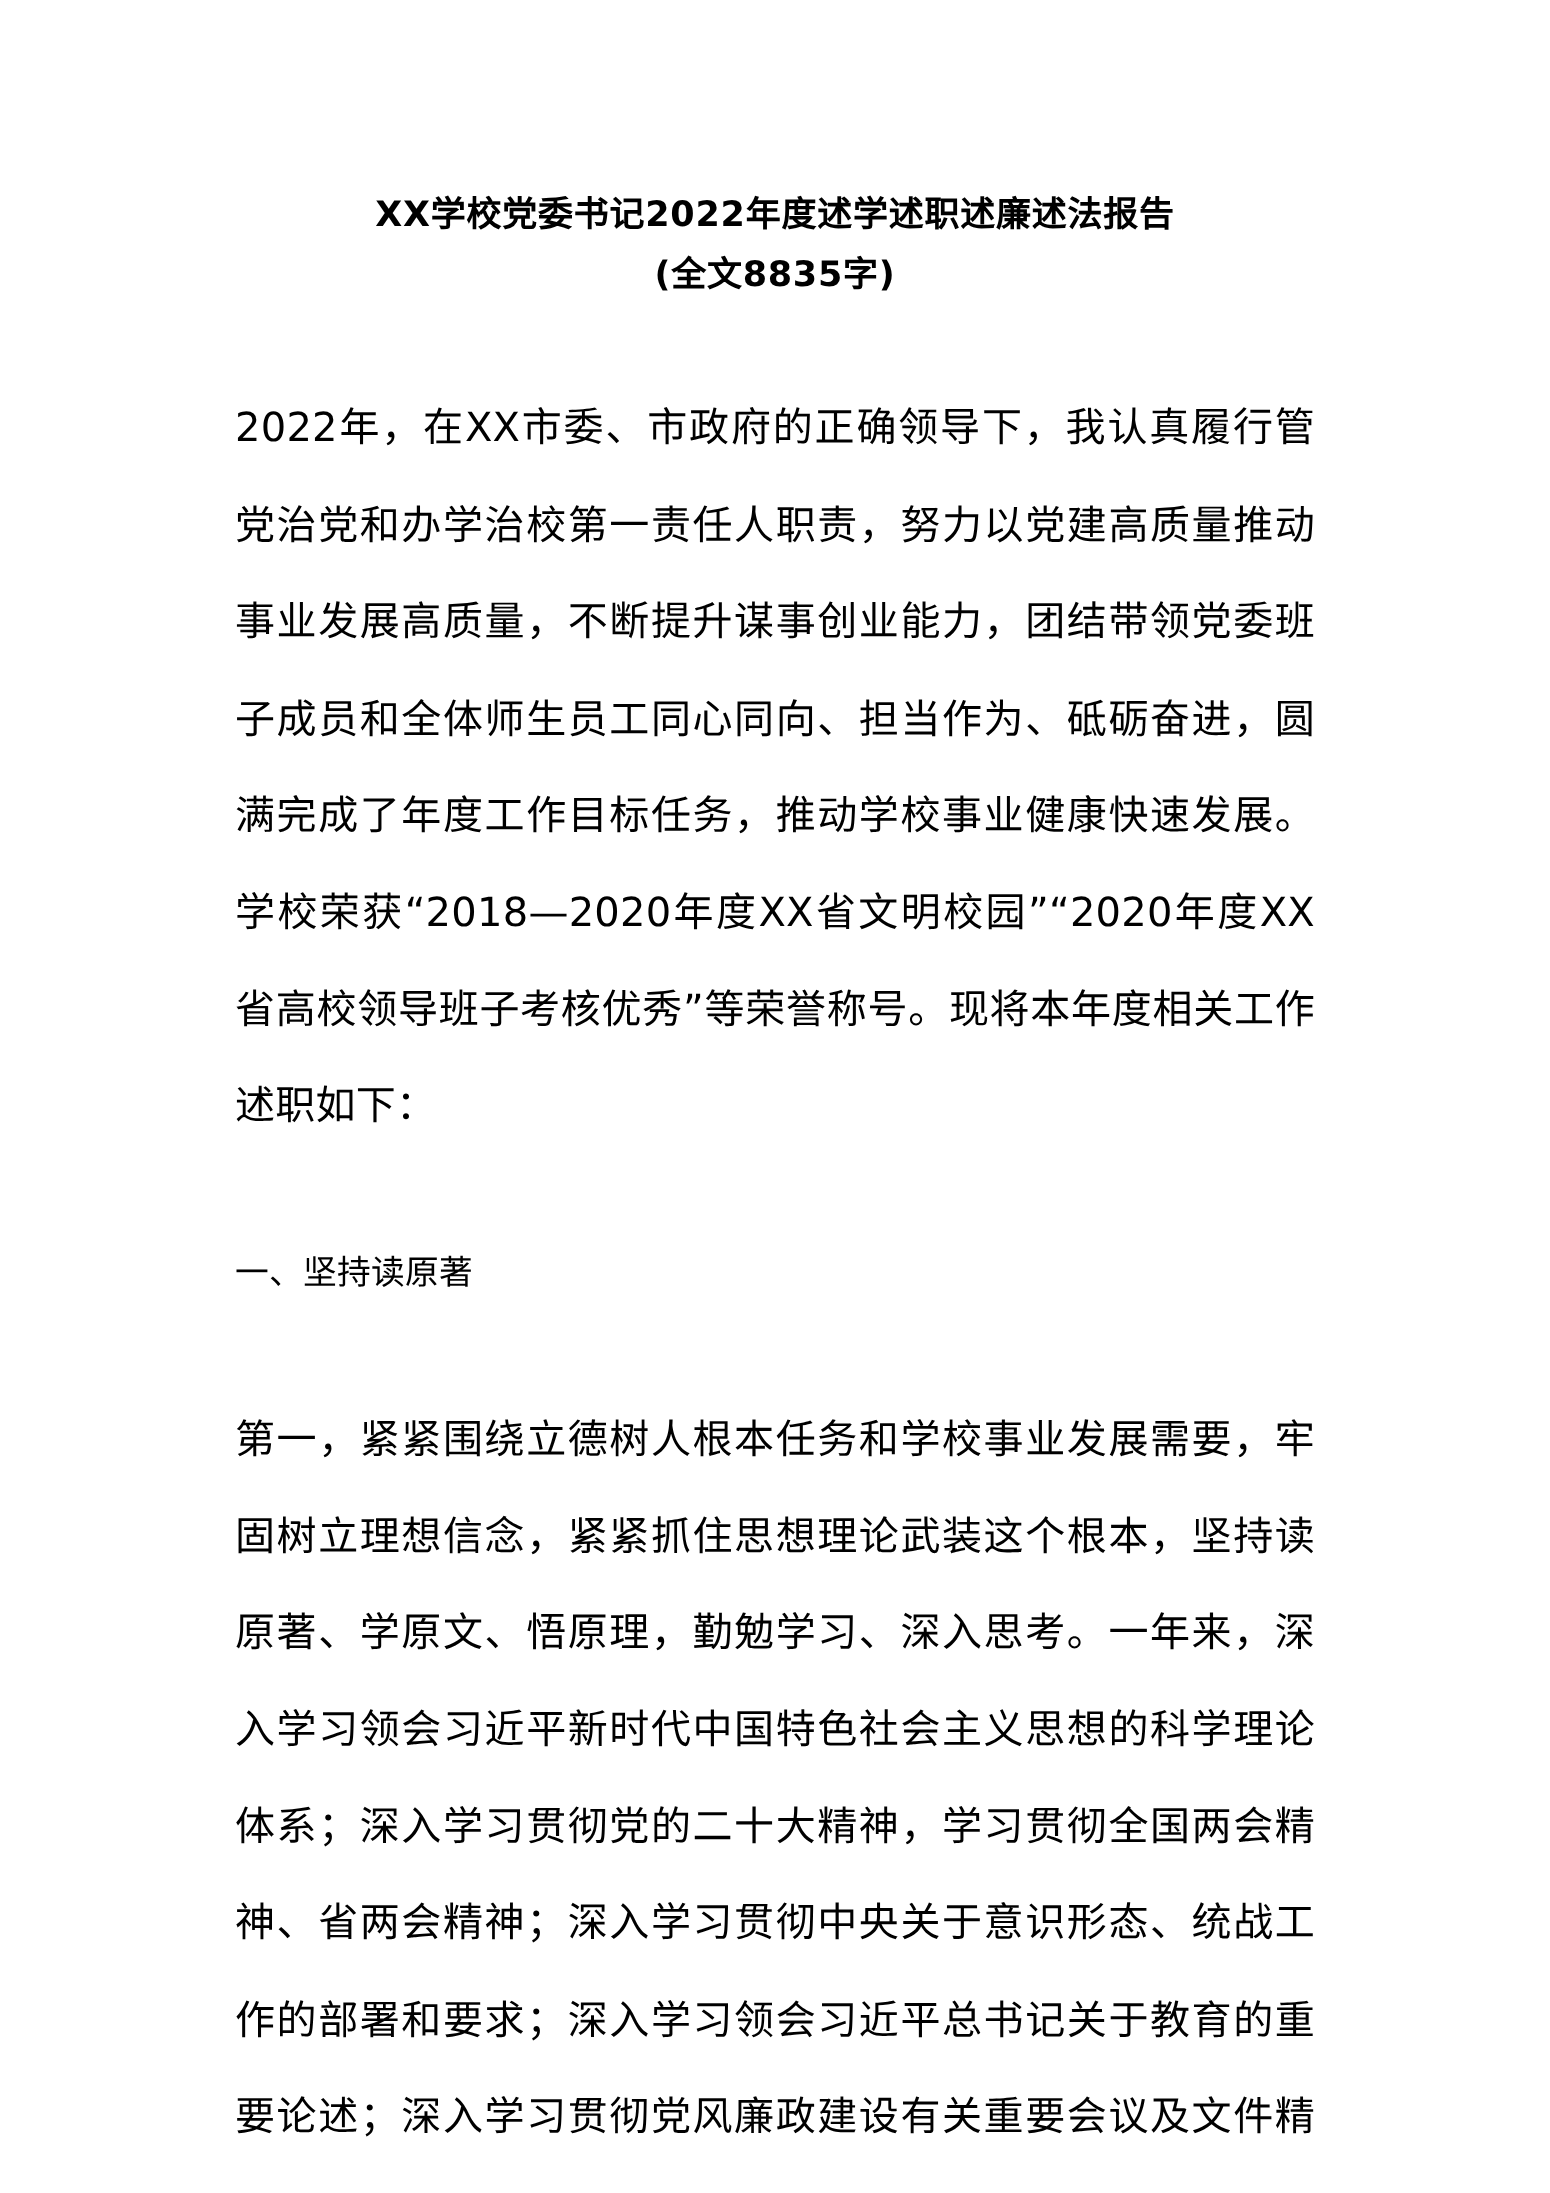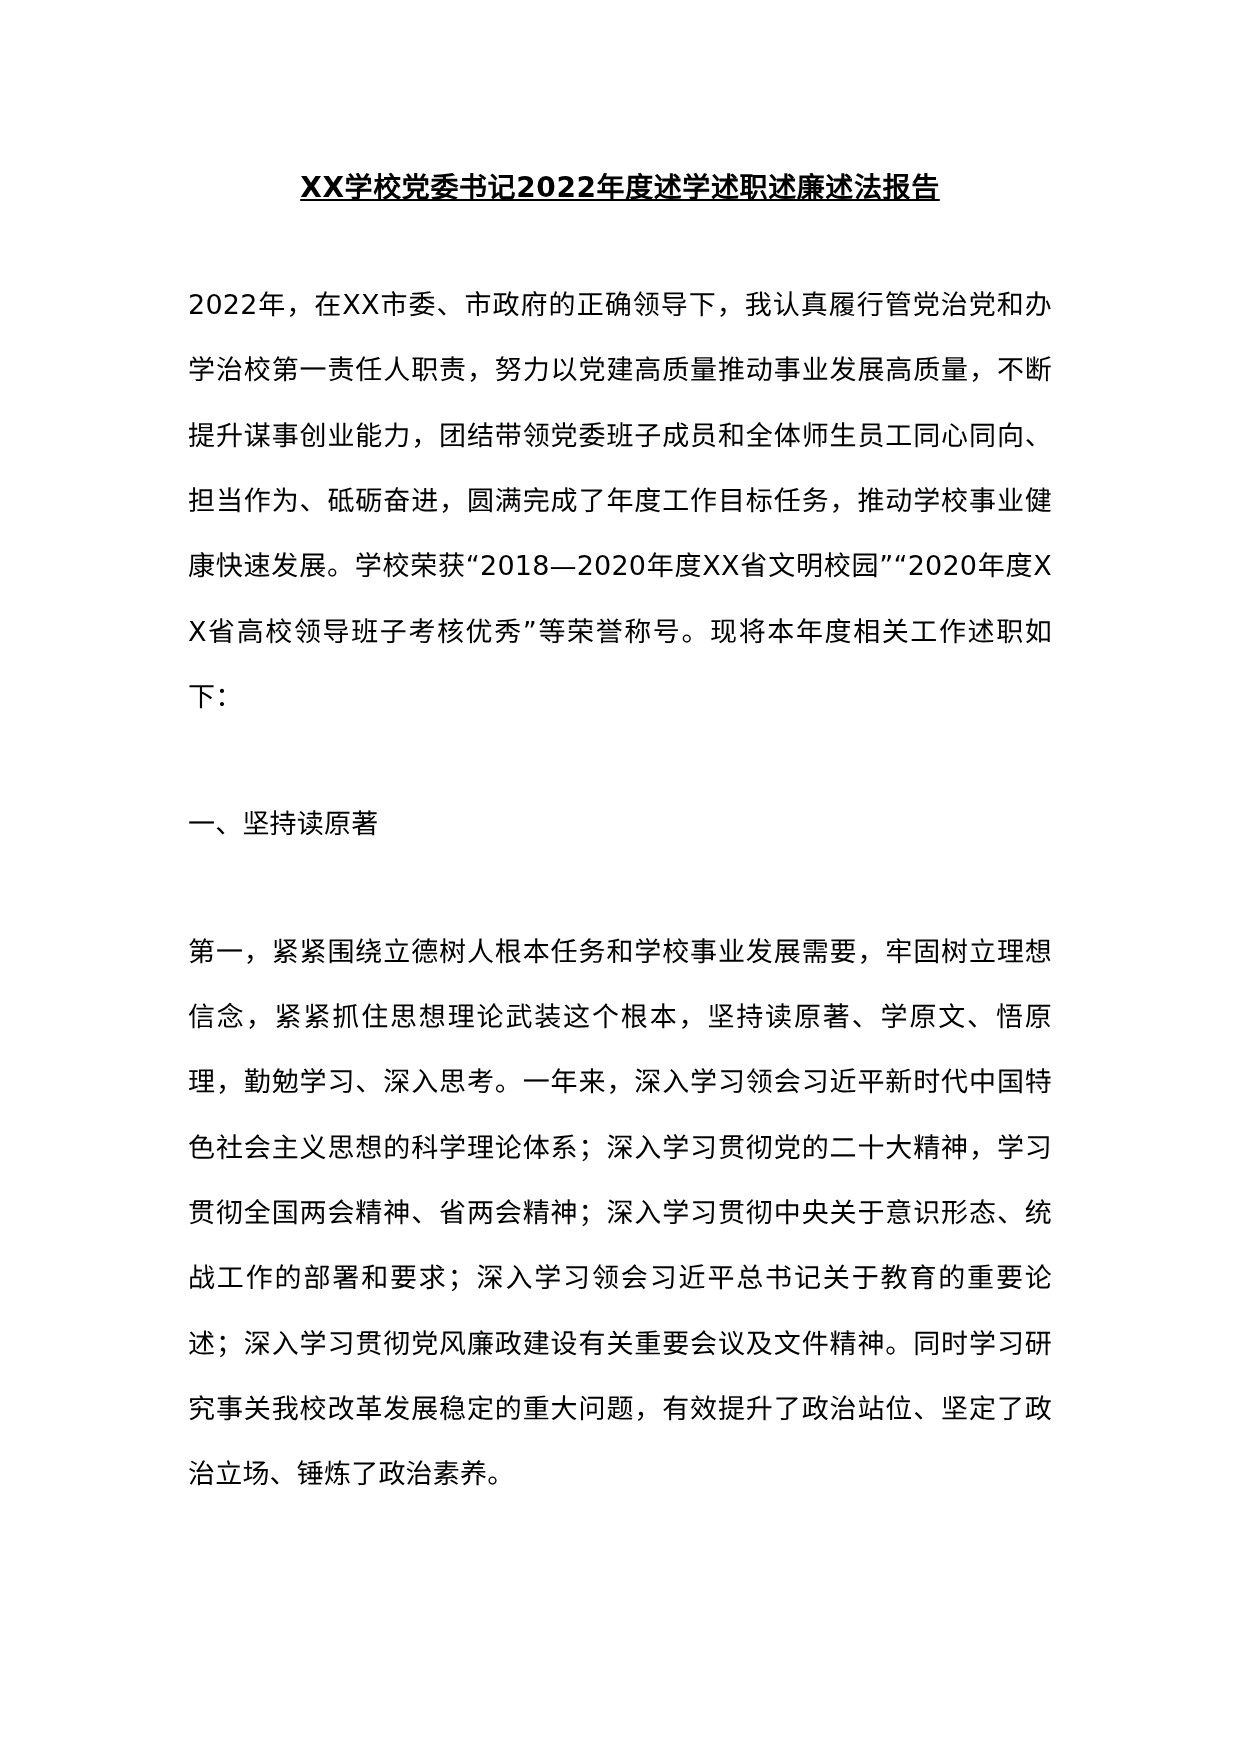--- a/index.html
+++ b/index.html
@@ -29,46 +29,45 @@
   
   .content {
     position: absolute;
     left: 188px;
     top: 0;
     width: 864px;
   }
 
   
   .doc-title {
-    margin: 16px;
+    margin: 0;
     padding-top: 148px;
     text-align: center;
     font-size: 28px;
     font-weight: 700;
     line-height: 1.72;
     letter-spacing: 0.6px;
     word-break: break-all;
-    text-decoration: underline;
   }
   .doc-title .line {
     display: block;
   }
   .doc-subtitle {
     display: block;
     font-size: 28px;
     font-weight: 700;
   }
 
   
   .body-wrap {
     margin-top: 60px;
   }
   p.para {
     margin: 0 0 0 0;
-    font-size: 27px;
+    font-size: 32px;
     line-height: 2.42;
     text-align: justify;
     text-justify: inter-ideograph;
     word-break: break-all;
     letter-spacing: 0.2px;
     font-weight: 400;
   }
   .spacer-lg { height: 62px; }
   .spacer-md { height: 62px; }
 
@@ -85,20 +84,21 @@
   p.para:last-child { text-align-last: left; }
 </style>
 </head>
 <body>
 
 <div class="page">
   <div class="content">
 
     <h1 class="doc-title">
       <span class="line">XX学校党委书记2022年度述学述职述廉述法报告</span>
+      <span class="doc-subtitle">(全文8835字)</span>
     </h1>
 
     <div class="body-wrap">
 
       <p class="para">2022年，在XX市委、市政府的正确领导下，我认真履行管党治党和办学治校第一责任人职责，努力以党建高质量推动事业发展高质量，不断提升谋事创业能力，团结带领党委班子成员和全体师生员工同心同向、担当作为、砥砺奋进，圆满完成了年度工作目标任务，推动学校事业健康快速发展。学校荣获“2018—2020年度XX省文明校园”“2020年度XX省高校领导班子考核优秀”等荣誉称号。现将本年度相关工作述职如下：</p>
 
       <div class="spacer-lg"></div>
 
       <h2 class="section-heading">一、坚持读原著</h2>
 

